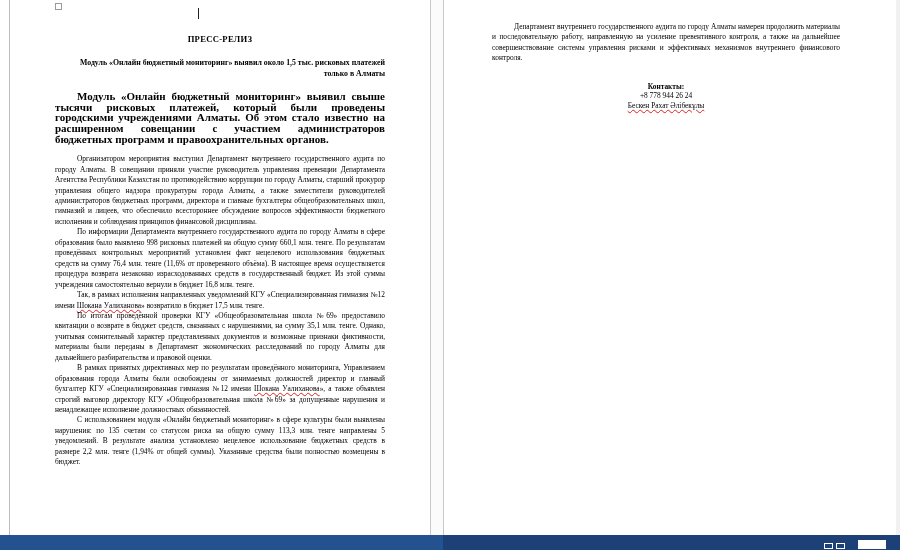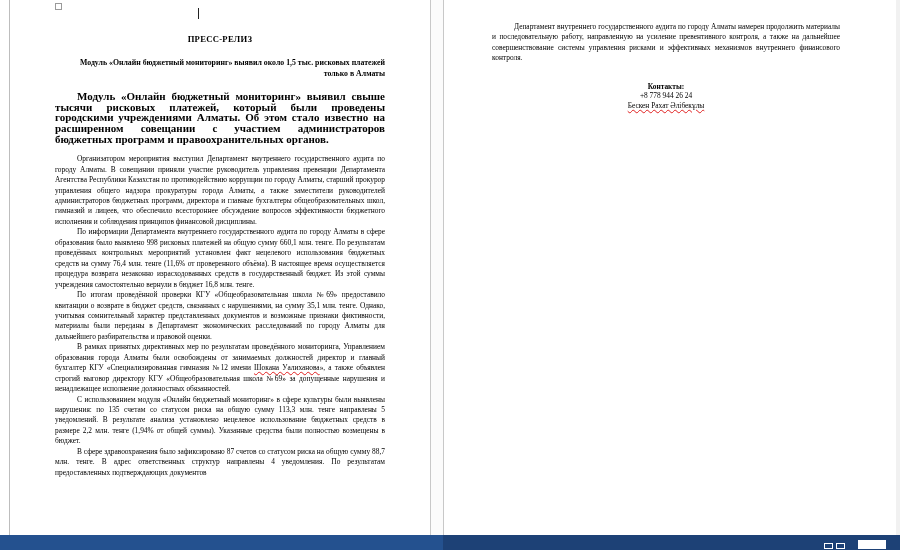--- a/index.html
+++ b/index.html
@@ -189,27 +189,27 @@
 
       <div class="body-left">
         <h1 class="doc-title">ПРЕСС-РЕЛИЗ</h1>
         <h2 class="doc-subtitle">Модуль «Онлайн бюджетный мониторинг» выявил около 1,5 тыс. рисковых платежей только в Алматы</h2>
 
         <p class="para lead" style="margin-top:12px;">Модуль «Онлайн бюджетный мониторинг» выявил свыше тысячи рисковых платежей, который были проведены городскими учреждениями Алматы. Об этом стало известно на расширенном совещании с участием администраторов бюджетных программ и правоохранительных органов.</p>
 
         <p class="para" style="margin-top:10px;">Организатором мероприятия выступил Департамент внутреннего государственного аудита по городу Алматы. В совещании приняли участие руководитель управления превенции Департамента Агентства Республики Казахстан по противодействию коррупции по городу Алматы, старший прокурор управления общего надзора прокуратуры города Алматы, а также заместители руководителей администраторов бюджетных программ, директора и главные бухгалтеры общеобразовательных школ, гимназий и лицеев, что обеспечило всестороннее обсуждение вопросов эффективности бюджетного исполнения и соблюдения принципов финансовой дисциплины.</p>
         <p class="para">По информации Департамента внутреннего государственного аудита по городу Алматы в сфере образования было выявлено 998 рисковых платежей на общую сумму 660,1 млн. тенге. По результатам проведённых контрольных мероприятий установлен факт нецелевого использования бюджетных средств на сумму 76,4 млн. тенге (11,6% от проверенного объёма). В настоящее время осуществляется процедура возврата незаконно израсходованных средств в государственный бюджет. Из этой суммы учреждения самостоятельно вернули в бюджет 16,8 млн. тенге.</p>
 
+        <p class="para"><span>Так, в рамках исполнения направленных уведомлений КГУ «Специализированная гимназия №12 имени </span><span class="spell">Шокана Уалиханова</span><span>» возвратило в бюджет 17,5 млн. тенге.</span></p>
 
         <p class="para">По итогам проведённой проверки КГУ «Общеобразовательная школа №69» предоставило квитанции о возврате в бюджет средств, связанных с нарушениями, на сумму 35,1 млн. тенге. Однако, учитывая сомнительный характер представленных документов и возможные признаки фиктивности, материалы были переданы в Департамент экономических расследований по городу Алматы для дальнейшего разбирательства и правовой оценки.</p>
 
         <p class="para"><span>В рамках принятых директивных мер по результатам проведённого мониторинга, Управлением образования города Алматы были освобождены от занимаемых должностей директор и главный бухгалтер КГУ «Специализированная гимназия №12 имени </span><span class="spell">Шокана Уалиханова</span><span>», а также объявлен строгий выговор директору КГУ «Общеобразовательная школа №69» за допущенные нарушения и ненадлежащее исполнение должностных обязанностей.</span></p>
 
         <p class="para">С использованием модуля «Онлайн бюджетный мониторинг» в сфере культуры были выявлены нарушения: по 135 счетам со статусом риска на общую сумму 113,3 млн. тенге направлены 5 уведомлений. В результате анализа установлено нецелевое использование бюджетных средств в размере 2,2 млн. тенге (1,94% от общей суммы). Указанные средства были полностью возмещены в бюджет.</p>
-        <p class="para">В сфере здравоохранения было зафиксировано 87 счетов со статусом риска на общую сумму 88,7 млн. тенге. В адрес ответственных структур направлены 4 уведомления. По результатам предоставленных подтверждающих документов</p>
       </div>
     </div>
   </div>
 
   <div id="page-gap"></div>
 
   <div class="page" id="page-right">
     <div class="page-inner">
       <div class="body-right">
         <p class="para">Департамент внутреннего государственного аудита по городу Алматы намерен продолжить материалы и последовательную работу, направленную на усиление превентивного контроля, а также на дальнейшее совершенствование системы управления рисками и эффективных механизмов внутреннего финансового контроля.</p>

